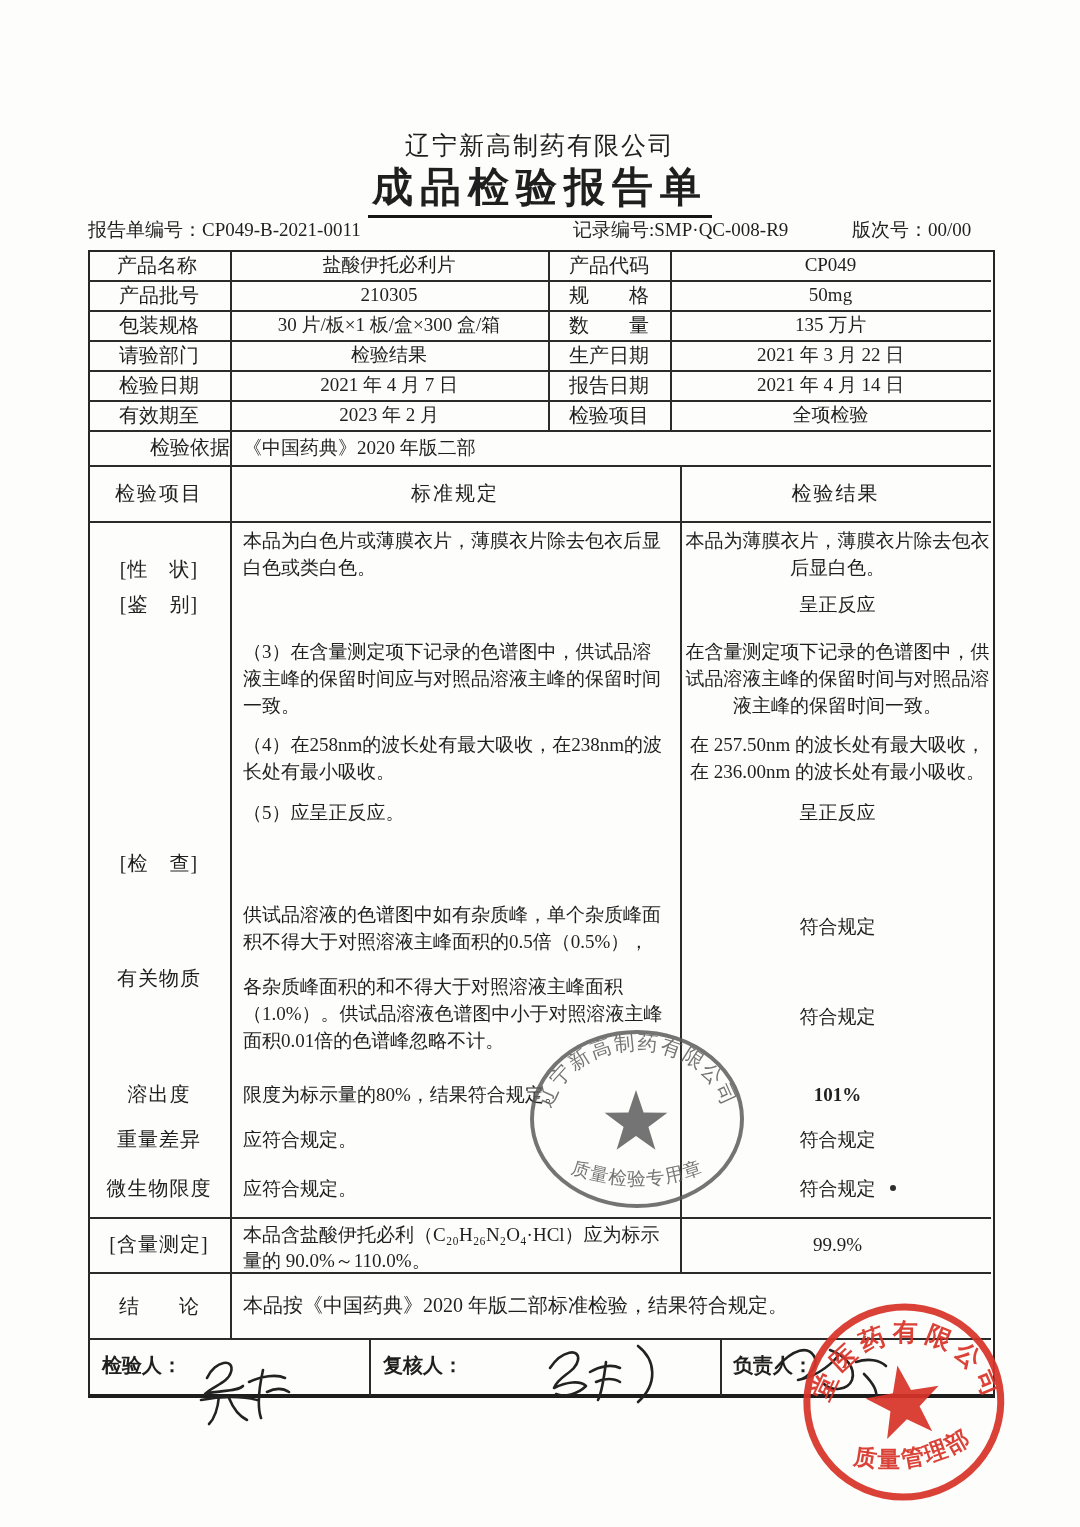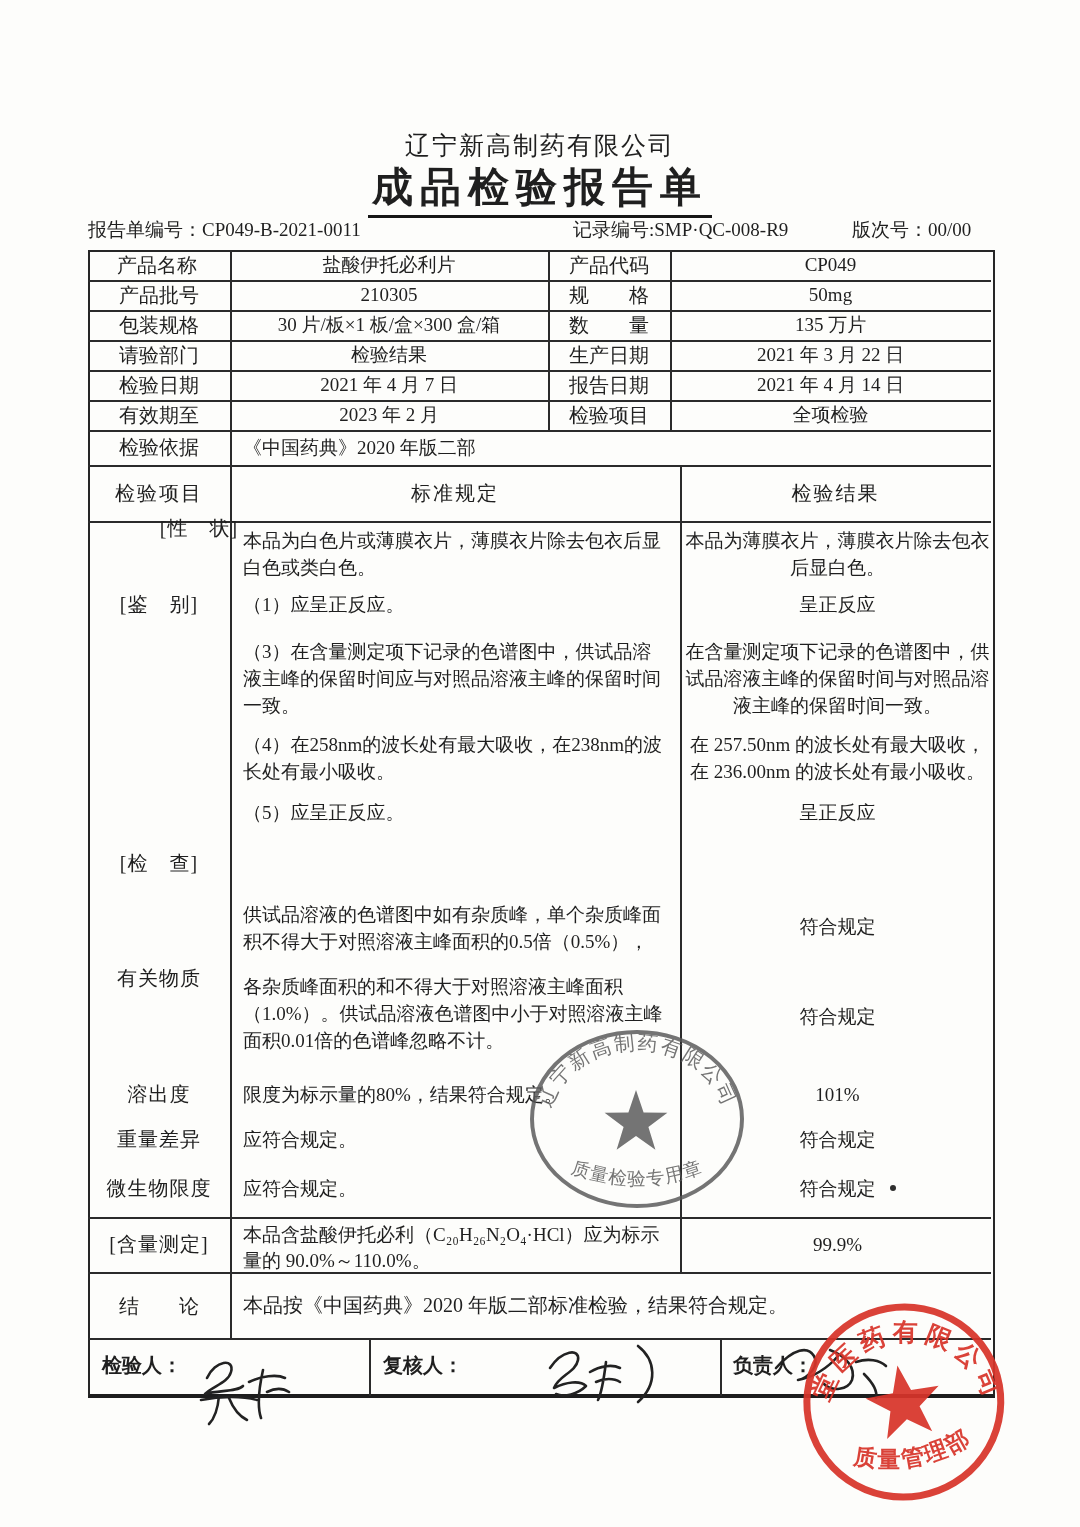--- a/index.html
+++ b/index.html
@@ -110,56 +110,55 @@
   <div class="cell lab ctr" style="left:88px;top:370px;width:142px;">检验日期</div>
   <div class="cell ctr" style="left:230px;top:370px;width:318px;">2021 年 4 月 7 日</div>
   <div class="cell lab ctr" style="left:548px;top:370px;width:122px;">报告日期</div>
   <div class="cell ctr" style="left:670px;top:370px;width:321px;">2021 年 4 月 14 日</div>
 
   <div class="cell lab ctr" style="left:88px;top:400px;width:142px;">有效期至</div>
   <div class="cell ctr" style="left:230px;top:400px;width:318px;">2023 年 2 月</div>
   <div class="cell lab ctr" style="left:548px;top:400px;width:122px;">检验项目</div>
   <div class="cell ctr" style="left:670px;top:400px;width:321px;">全项检验</div>
 
-  <div class="cell lab ctr" style="left:88px;top:430px;width:142px;line-height:35px;height:35px;">检验依据</div>
+  <div class="cell lab ctr" style="left:88px;top:430px;width:142px;line-height:35px;height:35px;text-align:right;">检验依据</div>
   <div class="cell" style="left:243px;top:430px;width:740px;line-height:35px;height:35px;">《中国药典》2020 年版二部</div>
 
   <div class="hcell" style="left:88px;width:142px;">检验项目</div>
   <div class="hcell" style="left:230px;width:450px;">标准规定</div>
   <div class="hcell" style="left:680px;width:311px;">检验结果</div>
 
-  <div class="rowlab" style="top:515px;margin-left:40px;">[性　状]</div>
+  <div class="rowlab" style="top:556px;">[性　状]</div>
   <div class="rowlab" style="top:591px;">[鉴　别]</div>
   <div class="rowlab" style="top:850px;">[检　查]</div>
   <div class="rowlab" style="top:965px;">有关物质</div>
   <div class="rowlab" style="top:1081px;">溶出度</div>
   <div class="rowlab" style="top:1126px;">重量差异</div>
   <div class="rowlab" style="top:1175px;">微生物限度</div>
   <div class="rowlab" style="top:1231px;">[含量测定]</div>
 
   <div class="std" style="top:527px;">本品为白色片或薄膜衣片，薄膜衣片除去包衣后显白色或类白色。</div>
-  <div class="std" style="top:591px;">（1）应呈正反应。</div>
   <div class="std" style="top:638px;">（3）在含量测定项下记录的色谱图中，供试品溶液主峰的保留时间应与对照品溶液主峰的保留时间一致。</div>
   <div class="std" style="top:731px;">（4）在258nm的波长处有最大吸收，在238nm的波长处有最小吸收。</div>
   <div class="std" style="top:799px;">（5）应呈正反应。</div>
   <div class="std" style="top:901px;">供试品溶液的色谱图中如有杂质峰，单个杂质峰面积不得大于对照溶液主峰面积的0.5倍（0.5%），</div>
   <div class="std" style="top:973px;">各杂质峰面积的和不得大于对照溶液主峰面积（1.0%）。供试品溶液色谱图中小于对照溶液主峰面积0.01倍的色谱峰忽略不计。</div>
   <div class="std" style="top:1081px;">限度为标示量的80%，结果符合规定。</div>
   <div class="std" style="top:1126px;">应符合规定。</div>
   <div class="std" style="top:1175px;">应符合规定。</div>
   <div class="std" style="top:1222px;line-height:26px;">本品含盐酸伊托必利（C₂₀H₂₆N₂O₄·HCl）应为标示量的 90.0%～110.0%。</div>
 
   <div class="res" style="top:527px;">本品为薄膜衣片，薄膜衣片除去包衣后显白色。</div>
   <div class="res" style="top:591px;">呈正反应</div>
   <div class="res" style="top:638px;">在含量测定项下记录的色谱图中，供试品溶液主峰的保留时间与对照品溶液主峰的保留时间一致。</div>
   <div class="res" style="top:731px;">在 257.50nm 的波长处有最大吸收，在 236.00nm 的波长处有最小吸收。</div>
   <div class="res" style="top:799px;">呈正反应</div>
   <div class="res" style="top:913px;">符合规定</div>
   <div class="res" style="top:1003px;">符合规定</div>
-  <div class="res" style="top:1081px;">101%</div>
+  <div class="res" style="top:1081px;font-weight:bold;">101%</div>
   <div class="res" style="top:1126px;">符合规定</div>
   <div class="res" style="top:1175px;">符合规定</div>
   <div class="res" style="top:1231px;">99.9%</div>
   <div class="dot-artifact" style="left:890px;top:1185px;"></div>
 
   <div class="rowlab" style="top:1293px;letter-spacing:0;">结　　论</div>
   <div class="std" style="top:1292px;width:720px;font-size:20px;">本品按《中国药典》2020 年版二部标准检验，结果符合规定。</div>
 
   <div class="sig-label" style="left:102px;top:1350px;">检验人：</div>
   <div class="sig-label" style="left:383px;top:1350px;">复核人：</div>

